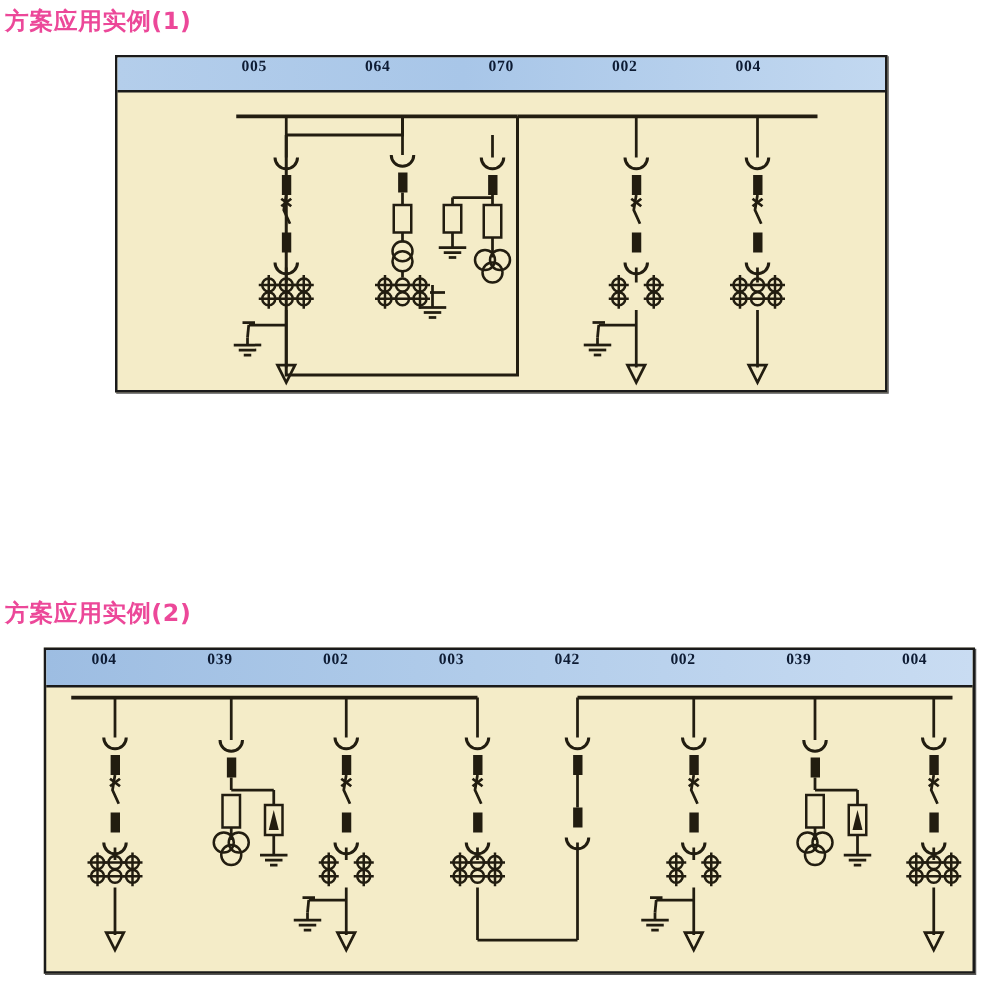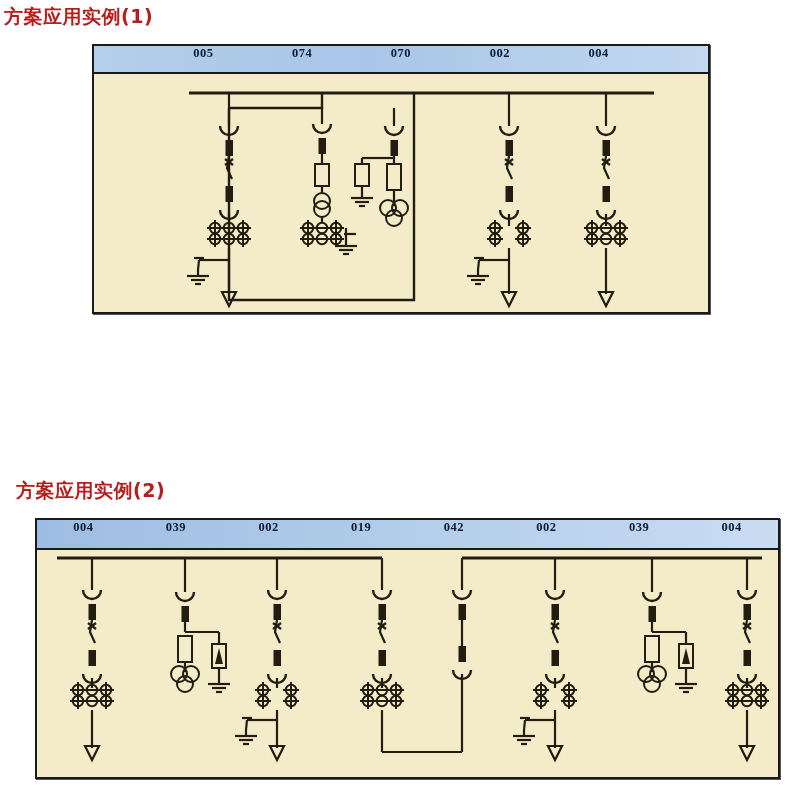--- a/index.html
+++ b/index.html
@@ -12,26 +12,26 @@
     height: 792px;
     position: relative;
     font-family: "Liberation Serif", serif;
     overflow: hidden;
   }
   .title {
     position: absolute;
     font-family: "DejaVu Sans", sans-serif;
     font-weight: bold;
     font-size: 19px;
-    color: #b91c1c;
+    color: #ec4899;
     letter-spacing: 0.5px;
     white-space: nowrap;
   }
   #title-1 { left: 4px; top: 4px; }
-  #title-2 { left: 16px; top: 478px; }
+  #title-2 { left: 4px; top: 478px; }
 
   .panel {
     position: absolute;
     box-sizing: border-box;
     border: 2px solid #1a1a1a;
     background: #f4ecc8;
     box-shadow: 1px 1px 0 #555;
   }
   #panel-1 { left: 92px; top: 44px; width: 618px; height: 270px; }
   #panel-2 { left: 35px; top: 518px; width: 745px; height: 261px; }
@@ -78,21 +78,21 @@
 </head>
 <body>
 
 <div class="title" id="title-1">方案应用实例(1)</div>
 
 <div class="panel" id="panel-1">
 
   <div class="header-bar">
     <div class="hdr-spacer"></div>
     <div class="hdr-cell">005</div>
-    <div class="hdr-cell">074</div>
+    <div class="hdr-cell">064</div>
     <div class="hdr-cell">070</div>
     <div class="hdr-cell">002</div>
     <div class="hdr-cell">004</div>
     <div class="hdr-spacer"></div>
   </div>
 
   <svg class="canvas" width="614" height="266" viewBox="0 0 614 266">
     <defs>
       <g id="d1-lbs">
 
@@ -256,21 +256,21 @@
 </div>
 
 <div class="title" id="title-2">方案应用实例(2)</div>
 
 <div class="panel" id="panel-2">
 
   <div class="header-bar">
     <div class="hdr-cell">004</div>
     <div class="hdr-cell">039</div>
     <div class="hdr-cell">002</div>
-    <div class="hdr-cell">019</div>
+    <div class="hdr-cell">003</div>
     <div class="hdr-cell">042</div>
     <div class="hdr-cell">002</div>
     <div class="hdr-cell">039</div>
     <div class="hdr-cell">004</div>
   </div>
 
   <svg class="canvas" width="741" height="257" viewBox="0 0 741 257">
     <defs>
       <g id="d2-lbs">
         <path d="M -9,0 A 9 9 0 0 0 9,0" fill="none" stroke="#221d10" stroke-width="2.4"></path>

